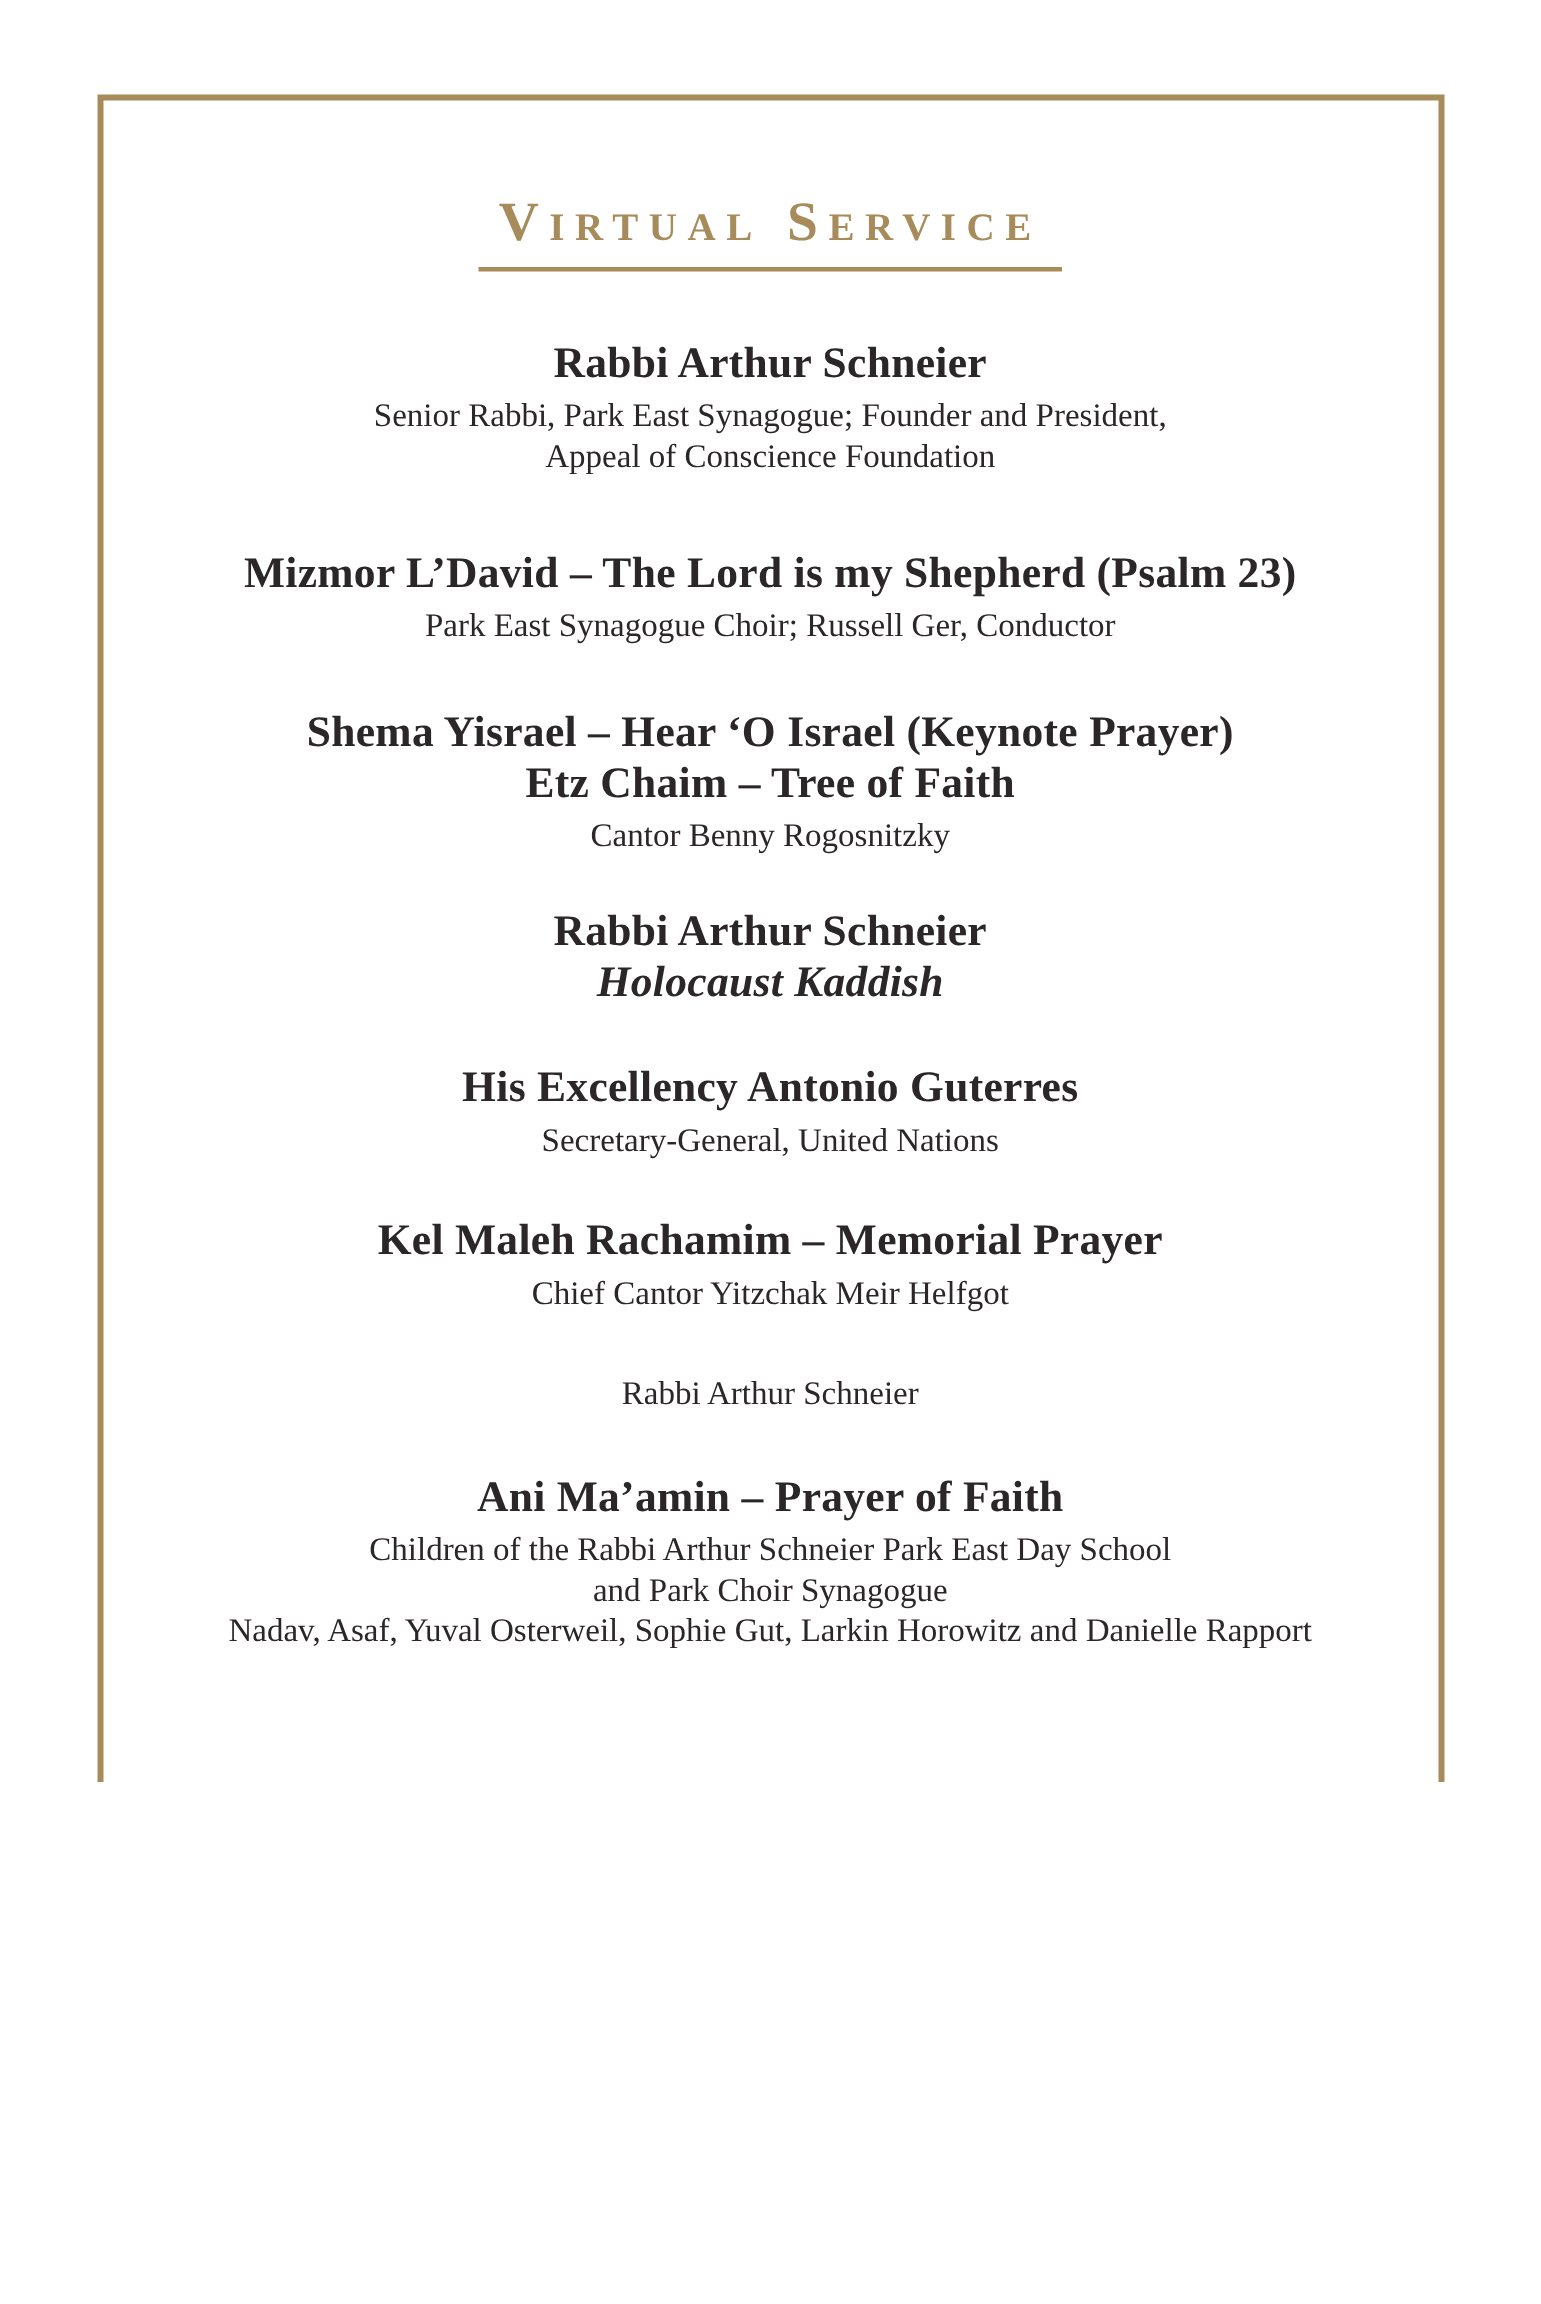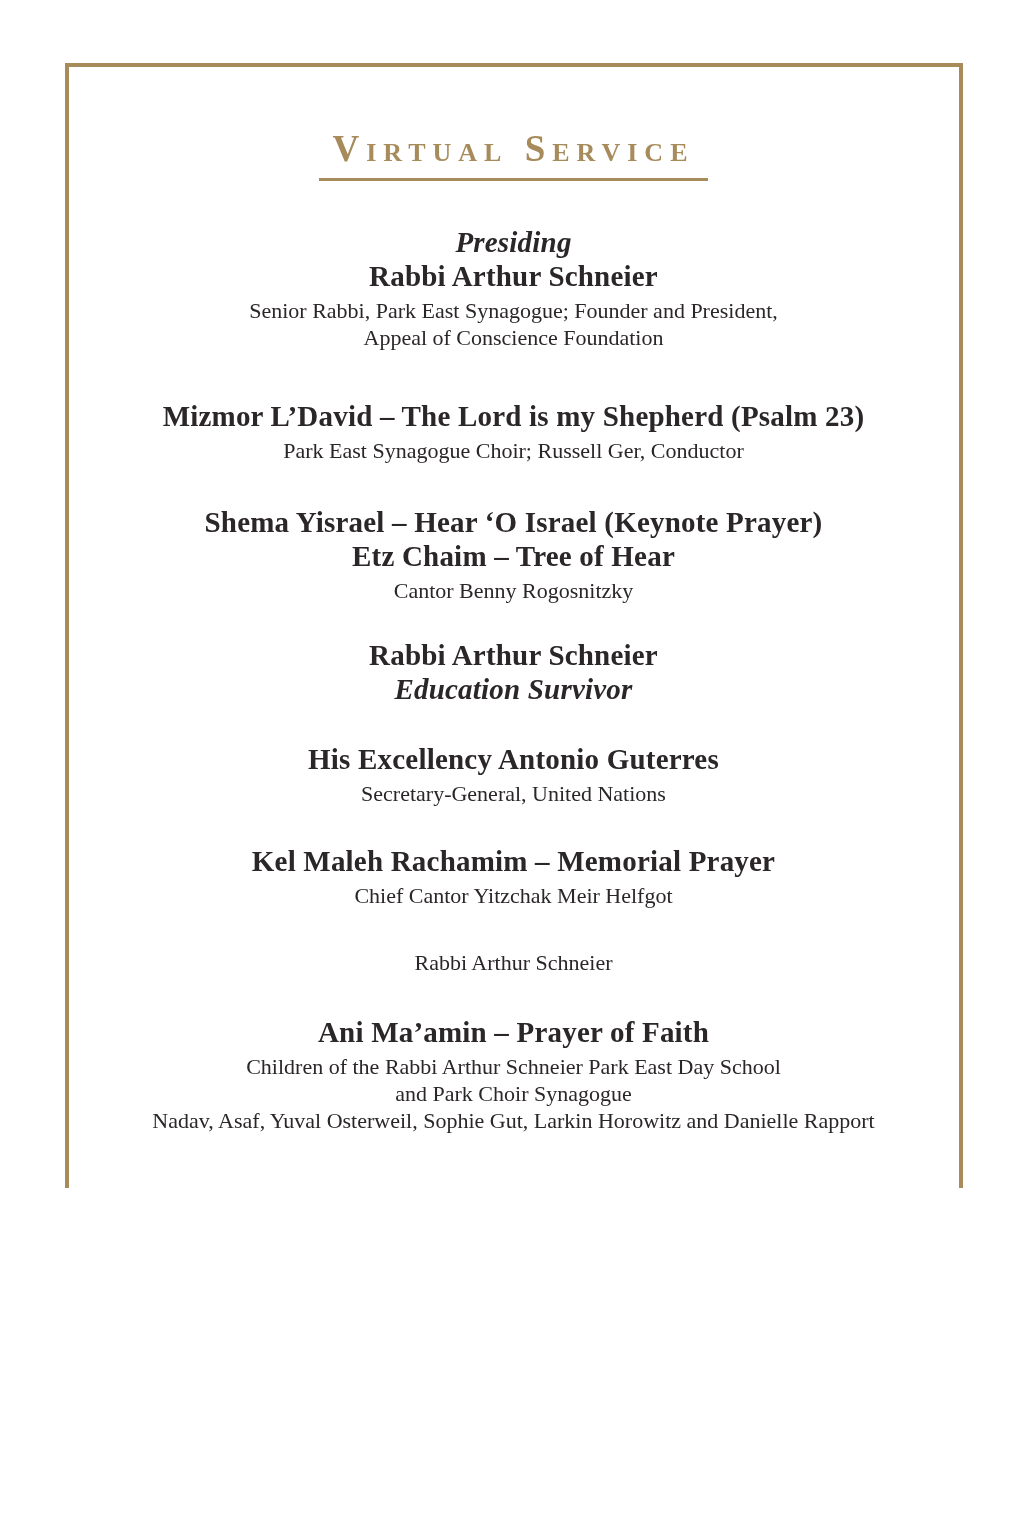--- a/index.html
+++ b/index.html
@@ -97,37 +97,36 @@
 <div class="page">
 
   <div class="frame"></div>
 
   <div class="content">
     <header class="title-wrap">
       <h1 class="title">Virtual Service</h1>
     </header>
     <main class="sections">
         <section>
-          <p class="line-heading-italic">Presiding</p>
           <p class="line-heading">Rabbi Arthur Schneier</p>
           <p class="line-sub">Senior Rabbi, Park East Synagogue; Founder and President,</p>
           <p class="line-sub">Appeal of Conscience Foundation</p>
         </section>
         <section>
           <p class="line-heading">Mizmor L’David – The Lord is my Shepherd (Psalm 23)</p>
           <p class="line-sub">Park East Synagogue Choir; Russell Ger, Conductor</p>
         </section>
         <section>
           <p class="line-heading">Shema Yisrael – Hear ‘O Israel (Keynote Prayer)</p>
-          <p class="line-heading">Etz Chaim – Tree of Hear</p>
+          <p class="line-heading">Etz Chaim – Tree of Faith</p>
           <p class="line-sub">Cantor Benny Rogosnitzky</p>
         </section>
         <section>
           <p class="line-heading">Rabbi Arthur Schneier</p>
-          <p class="line-heading-italic">Education Survivor</p>
+          <p class="line-heading-italic">Holocaust Kaddish</p>
         </section>
         <section>
           <p class="line-heading">His Excellency Antonio Guterres</p>
           <p class="line-sub">Secretary-General, United Nations</p>
         </section>
         <section>
           <p class="line-heading">Kel Maleh Rachamim – Memorial Prayer</p>
           <p class="line-sub">Chief Cantor Yitzchak Meir Helfgot</p>
         </section>
         <section>

